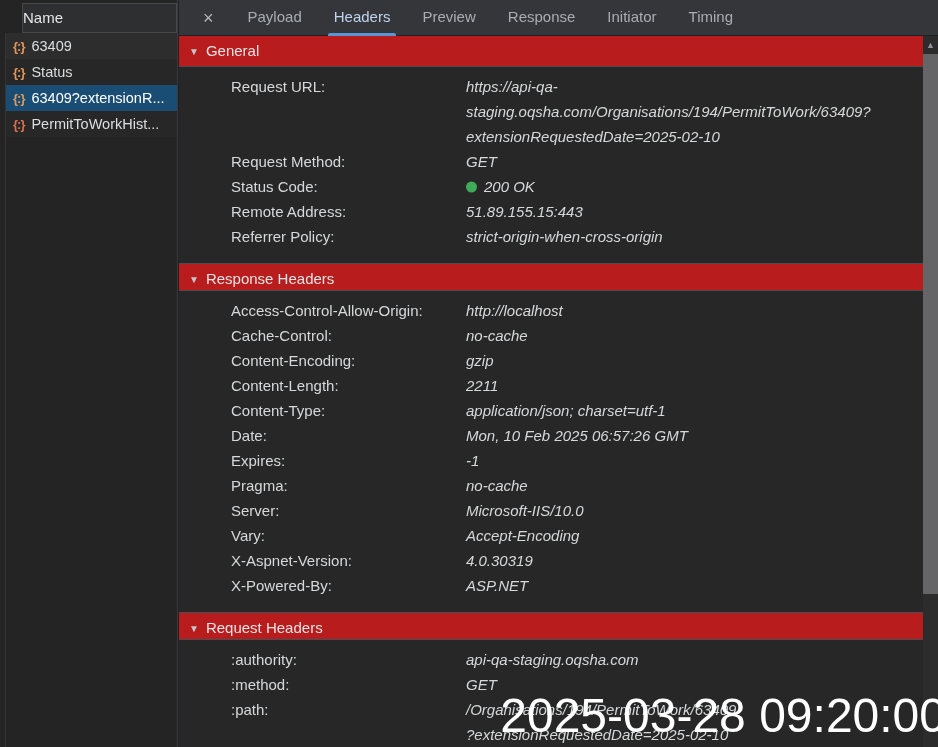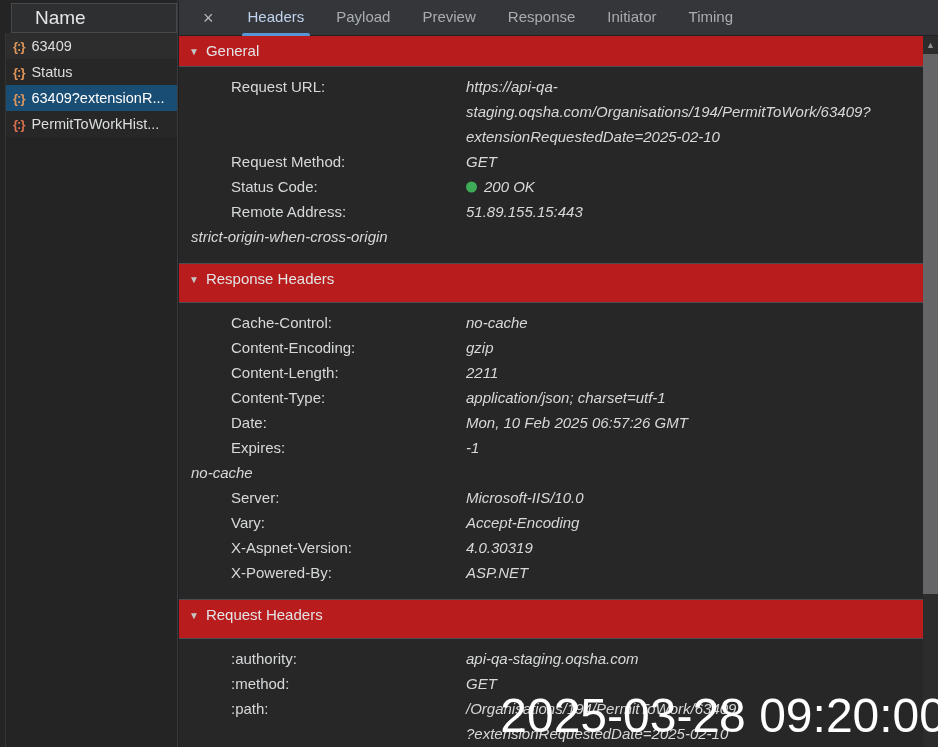--- a/index.html
+++ b/index.html
@@ -8,23 +8,23 @@
   :root{
     --accent:#5a96d6; --sel:#1a4d74; --green:#3fab56;
     --icon-orange:#e2985a; --icon-red:#dd7150;
     --txt:#d6d8da; --txt-dim:#a6abb0; --border:#4a4d51; --dark-border:#202124;
   }
   .stage{ position:relative; width:938px; height:747px; overflow:hidden; }
 
   
   .sidebar{ position:absolute; left:0; top:0; width:178px; height:747px;
             background:#242424; border-right:1px solid #3a3b3d; }
-  .name-header{ position:absolute; left:11px; top:3px; right:0; height:30px;
+  .name-header{ position:absolute; left:22px; top:3px; right:0; height:30px;
                 background:#2e2f31; border:1px solid #47484a; color:#e4e6e8;
-                font-size:19px; line-height:28px; padding-left:23px; }
+                font-size:15px; line-height:28px; padding-left:0; }
   .rowlist{ position:absolute; left:5px; top:33px; right:0; bottom:0;
             border-left:1px solid #343537; background:#242424; }
   .req-row{ height:26px; display:flex; align-items:center; gap:7px;
             padding-left:7px; font-size:14.5px; color:#dcdee0;
             white-space:nowrap; overflow:hidden; cursor:pointer; }
   .req-row:nth-child(odd){ background:#2d2d2d; }
   .req-row:nth-child(even){ background:#272727; }
   .req-row.selected{ background:var(--sel); color:#ffffff; }
   .json-ic{ color:var(--icon-orange); font-size:13px; font-weight:bold;
             letter-spacing:-1px; flex-shrink:0; }
@@ -40,21 +40,21 @@
   .tab{ position:relative; height:36px; line-height:34px; padding:0 12px;
         margin-right:8px; color:#a8adb3; font-size:15px; cursor:pointer; }
   .tab.active{ color:#bfd3ef; }
   .tab.active::after{ content:""; position:absolute; left:6px; right:6px; bottom:0;
                       height:3px; background:var(--accent); border-radius:2px 2px 0 0; }
 
   .content{ position:absolute; top:36px; left:0; right:15px; bottom:0; overflow:hidden; }
   .sec-header{ height:31px; line-height:30px; background:#b91c1c; color:#e2e4e6;
                font-size:15px; padding-left:10px; border-bottom:1px solid var(--border);
                cursor:pointer; }
-  .sec-header.mid{ border-top:1px solid var(--border); height:40px; }
+  .sec-header.mid{ border-top:1px solid var(--border); height:28px; }
   .caret{ display:inline-block; font-size:10px; color:#c4c6c8; margin-right:7px;
           transform:translateY(-1px); }
   .kvs{ padding:7px 10px 14px 12px; }
   .kv{ display:flex; align-items:flex-start; font-size:15px; line-height:25px;
        color:var(--txt); }
   .kv .k{ width:235px; flex-shrink:0;margin-left:40px; }
   .kv .v{ flex:1; overflow-wrap:anywhere; word-break:normal;font-style:italic; }
   .kv .v.w-path{ max-width:278px; }
   .dot{ display:inline-block; width:11px; height:11px; border-radius:50%;
         background:var(--green); margin-right:7px; transform:translateY(0.5px); }
@@ -96,22 +96,22 @@
         <span class="json-ic red">{:}</span>
         <span class="lbl">PermitToWorkHist...</span>
       </div>
     </div>
   </div>
 
   <div class="details">
 
     <div class="tabbar">
       <span class="close-btn">×</span>
+      <span class="tab">Payload</span>
       <span class="tab active">Headers</span>
-      <span class="tab">Payload</span>
       <span class="tab">Preview</span>
       <span class="tab">Response</span>
       <span class="tab">Initiator</span>
       <span class="tab">Timing</span>
     </div>
 
     <div class="content">
 
       <div class="sec-header">
         <span class="caret">▼</span><span>General</span>
@@ -127,29 +127,34 @@
         </div>
         <div class="kv">
           <span class="k">Status Code:</span>
           <span class="v"><span class="dot"></span><span>200 OK</span></span>
         </div>
         <div class="kv">
           <span class="k">Remote Address:</span>
           <span class="v">51.89.155.15:443</span>
         </div>
         <div class="kv">
+          <span class="k">Referrer Policy:</span>
           <span class="v">strict-origin-when-cross-origin</span>
         </div>
       </div>
 
       <div class="sec-header mid">
         <span class="caret">▼</span><span>Response Headers</span>
       </div>
       <div class="kvs">
         <div class="kv">
+            <span class="k">Access-Control-Allow-Origin:</span>
+            <span class="v">http://localhost</span>
+          </div>
+        <div class="kv">
             <span class="k">Cache-Control:</span>
             <span class="v">no-cache</span>
           </div>
         <div class="kv">
             <span class="k">Content-Encoding:</span>
             <span class="v">gzip</span>
           </div>
         <div class="kv">
             <span class="k">Content-Length:</span>
             <span class="v">2211</span>
@@ -160,20 +165,21 @@
           </div>
         <div class="kv">
             <span class="k">Date:</span>
             <span class="v">Mon, 10 Feb 2025 06:57:26 GMT</span>
           </div>
         <div class="kv">
             <span class="k">Expires:</span>
             <span class="v">-1</span>
           </div>
         <div class="kv">
+            <span class="k">Pragma:</span>
             <span class="v">no-cache</span>
           </div>
         <div class="kv">
             <span class="k">Server:</span>
             <span class="v">Microsoft-IIS/10.0</span>
           </div>
         <div class="kv">
             <span class="k">Vary:</span>
             <span class="v">Accept-Encoding</span>
           </div>

